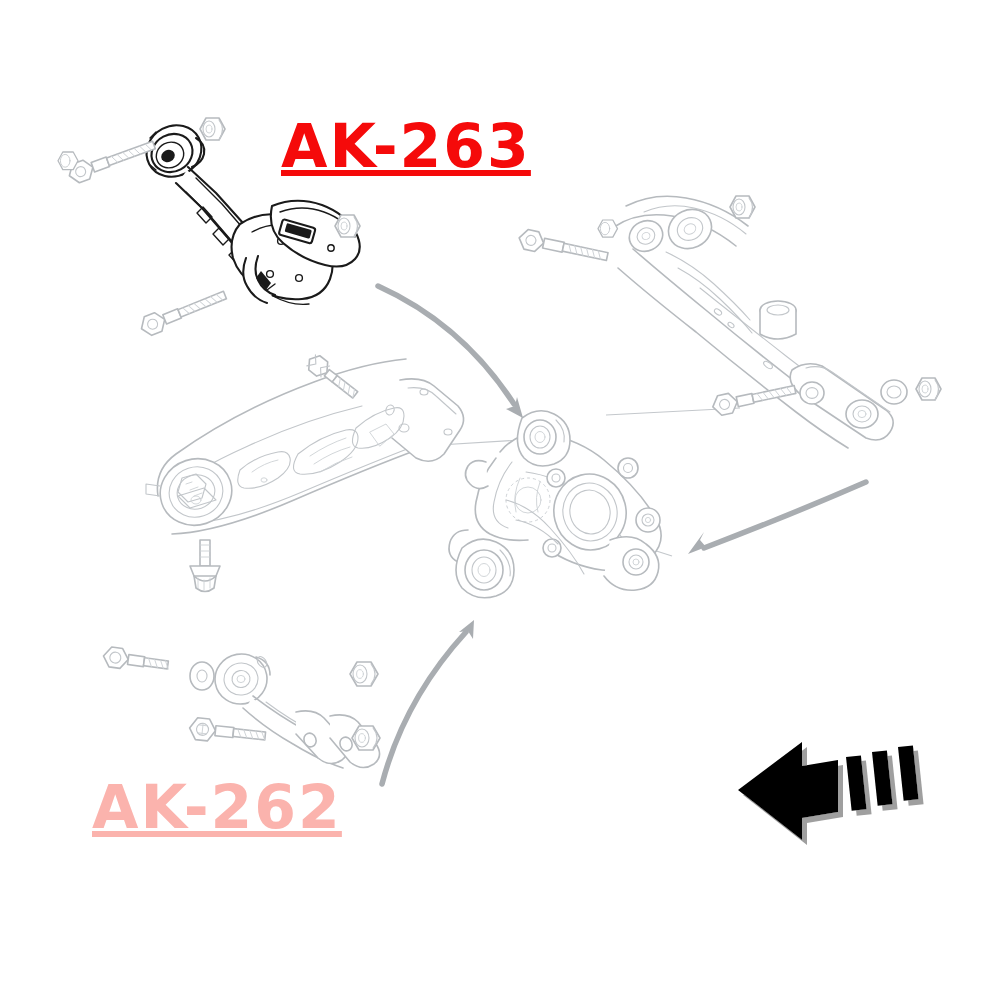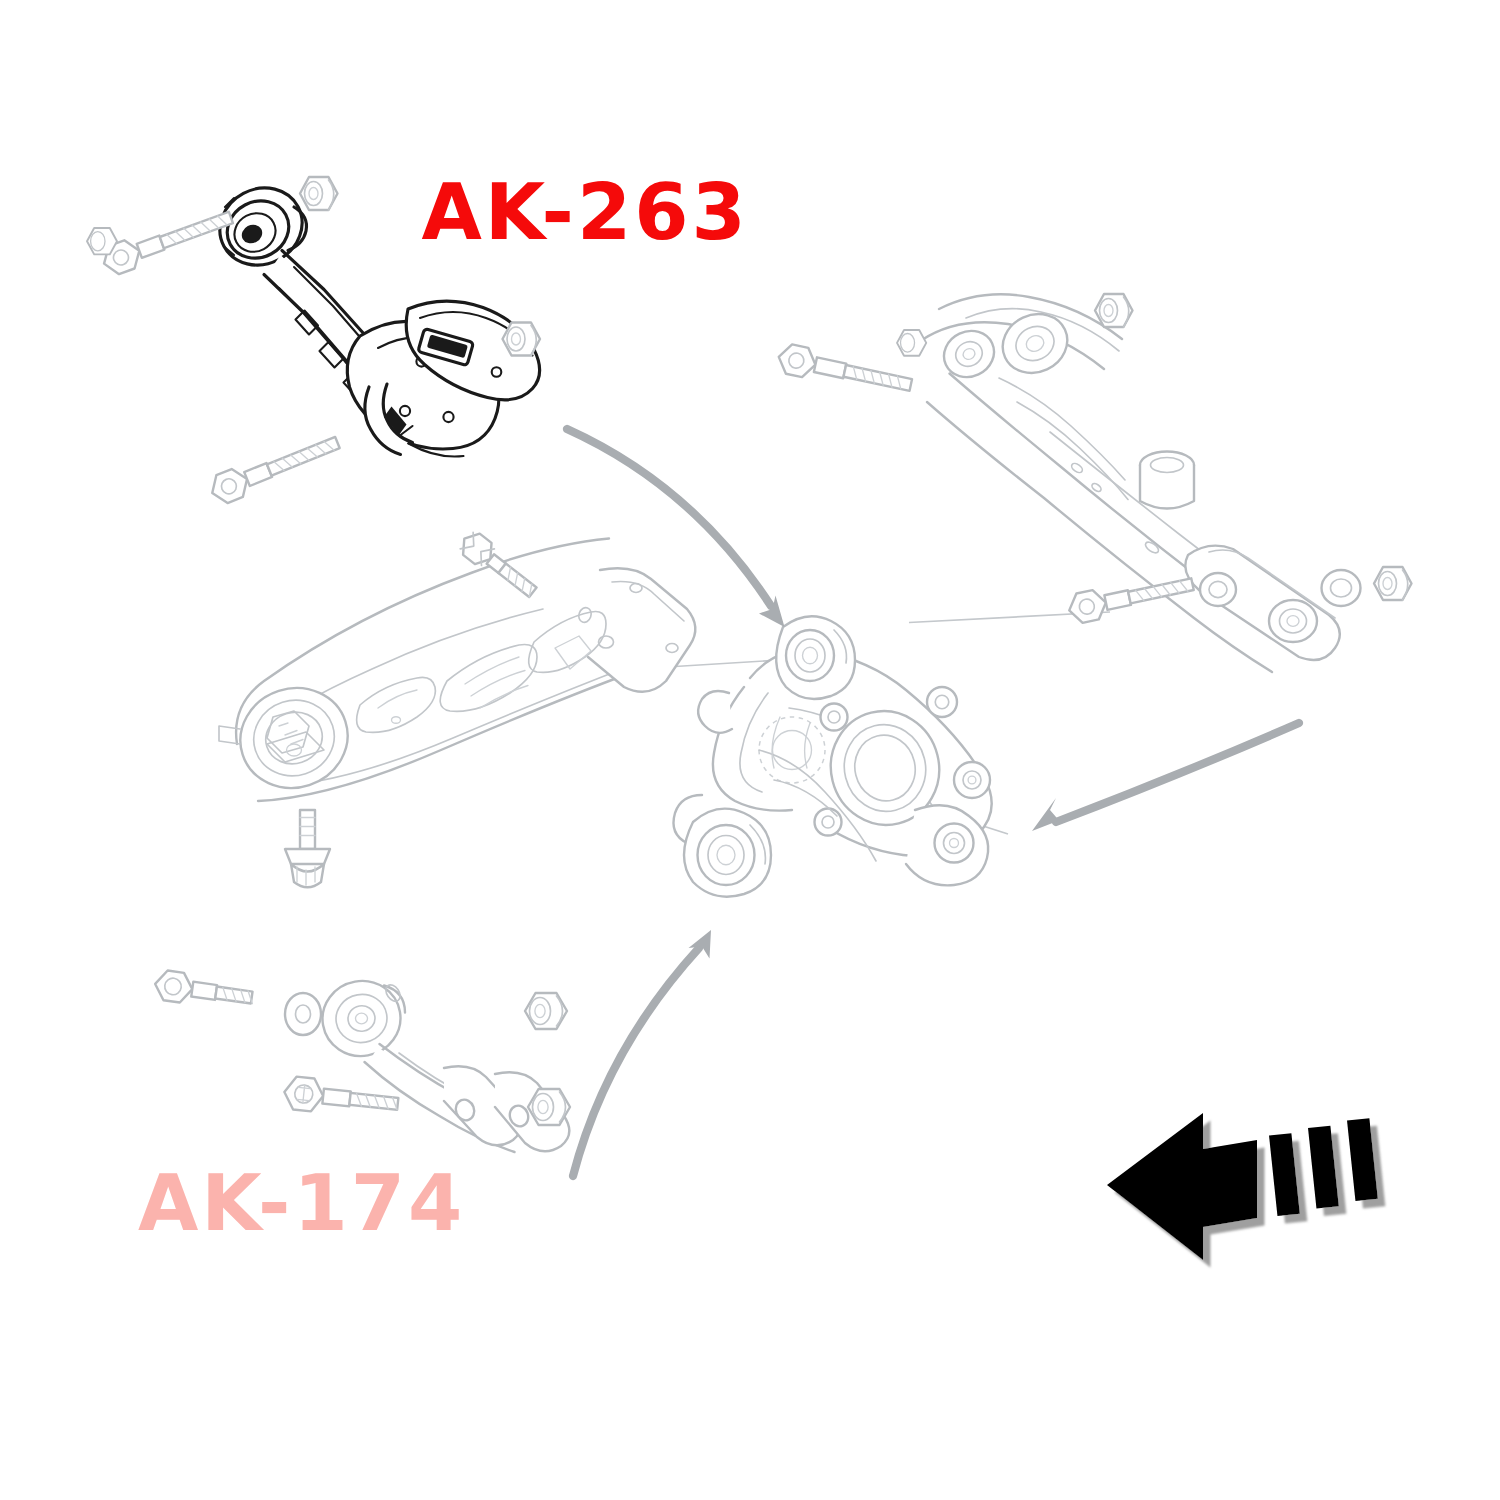--- a/index.html
+++ b/index.html
@@ -22,25 +22,26 @@
     position: absolute;
     left: 0;
     top: 0;
     width: 1000px;
     height: 1000px;
   }
   .part-label {
     position: absolute;
     font-family: "DejaVu Sans", sans-serif;
     font-weight: bold;
-    font-size: 52px;
+    font-size: 60px;
     letter-spacing: 2px;
     white-space: nowrap;
     line-height: 1;
     user-select: none;
+    text-decoration: underline;
   }
   #label-ak263 {
     left: 281px;
     top: 116px;
   }
   #label-ak262 {
     left: 92px;
     top: 777px;
   }
 </style>
@@ -491,15 +492,15 @@
       <path fill="#000000" d="M738 790 L802 742 L802 766 L838 760 L838 812 L802 818 L802 840 Z"></path>
       <rect fill="#000000" x="846" y="757" width="15" height="54" transform="rotate(-6 846 757)"></rect>
       <rect fill="#000000" x="872" y="752" width="15" height="54" transform="rotate(-6 872 752)"></rect>
       <rect fill="#000000" x="898" y="747" width="15" height="54" transform="rotate(-6 898 747)"></rect>
     </g>
 
   </svg>
 
   <div class="part-label" id="label-ak263" style="color:#f50a0a;">AK-263</div>
 
-  <div class="part-label" id="label-ak262" style="color:#fbb3ad;">AK-174</div>
+  <div class="part-label" id="label-ak262" style="color:#fbb3ad;">AK-262</div>
 
 </div>
 
 </body></html>

